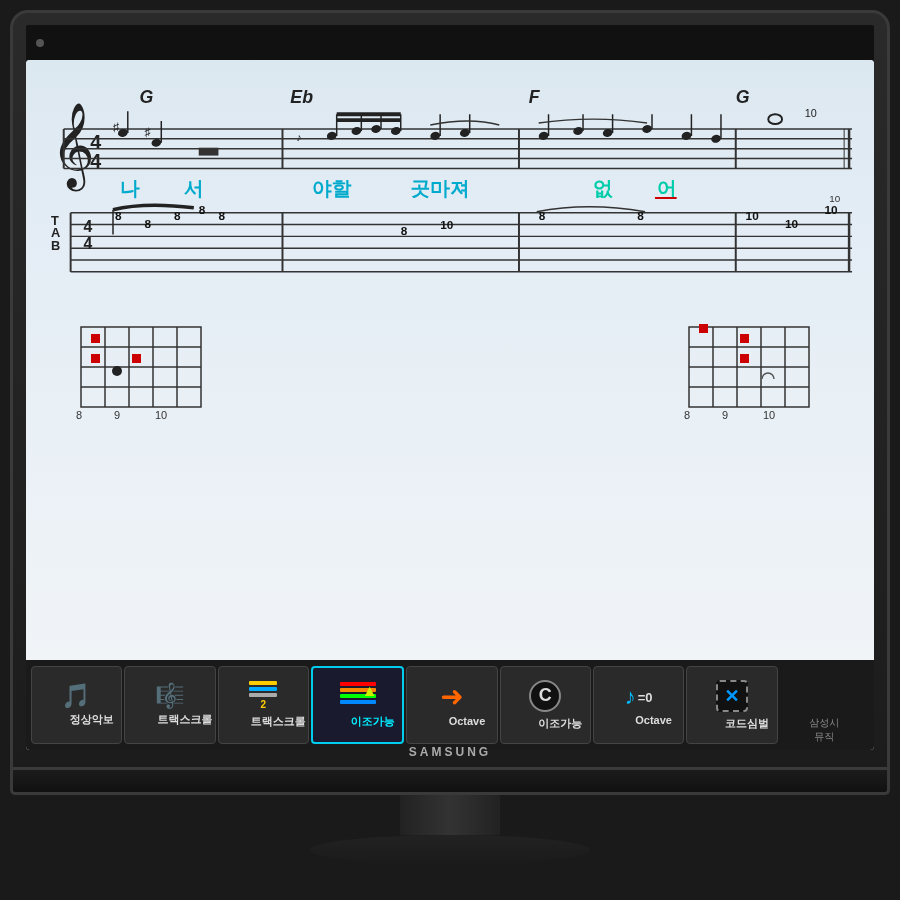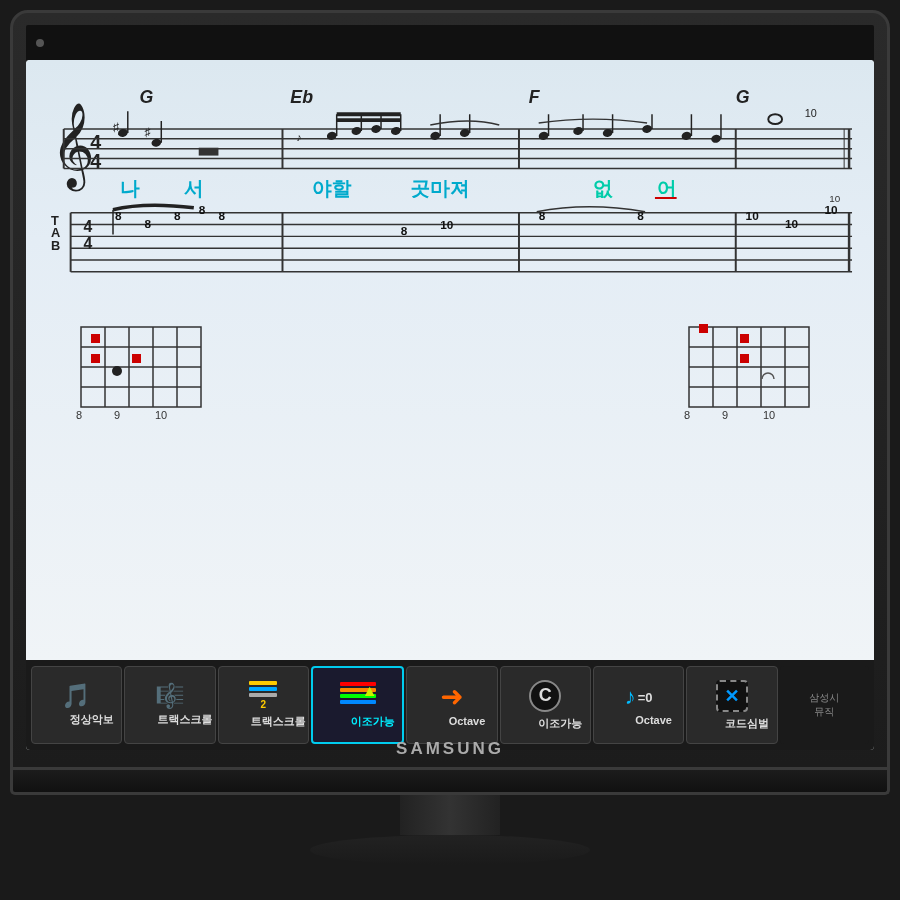--- a/index.html
+++ b/index.html
@@ -99,21 +99,21 @@
     .icon-yellow { color: #f0a000; }
     .icon-orange { color: #e06000; }
 
     
     .samsung-logo {
       position: absolute;
       bottom: 8px;
       left: 50%;
       transform: translateX(-50%);
       color: #aaa;
-      font-size: 17px;
+      font-size: 12px;
       letter-spacing: 3px;
       font-family: 'Arial', sans-serif;
       font-weight: bold;
     }
 
     
     .monitor-bottom {
       width: 880px;
       height: 25px;
       background: linear-gradient(180deg, #1c1c1c, #111);
@@ -426,21 +426,21 @@
         <div class="btn-label">Octave</div>
       </div>
 
       <div class="toolbar-btn">
         <div style="width:32px;height:32px;border:2px dashed #888;border-radius:4px;display:flex;align-items:center;justify-content:center;background:#111;">
           <span style="font-size:18px;color:#0099ff;font-weight:bold;">✕</span>
         </div>
         <div class="btn-label">코드심벌</div>
       </div>
 
-      <div class="toolbar-btn" style="background:#1a1a1a;border:none;">
+      <div class="toolbar-btn" style="background:#1a1a1a;border:none;justify-content:flex-end;">
         <div style="font-size:10px;color:#888;text-align:center;line-height:1.4;">삼성시<br>뮤직</div>
       </div>
 
     </div>
 
   </div>
 
   <div class="samsung-logo">SAMSUNG</div>
 </div>
 

